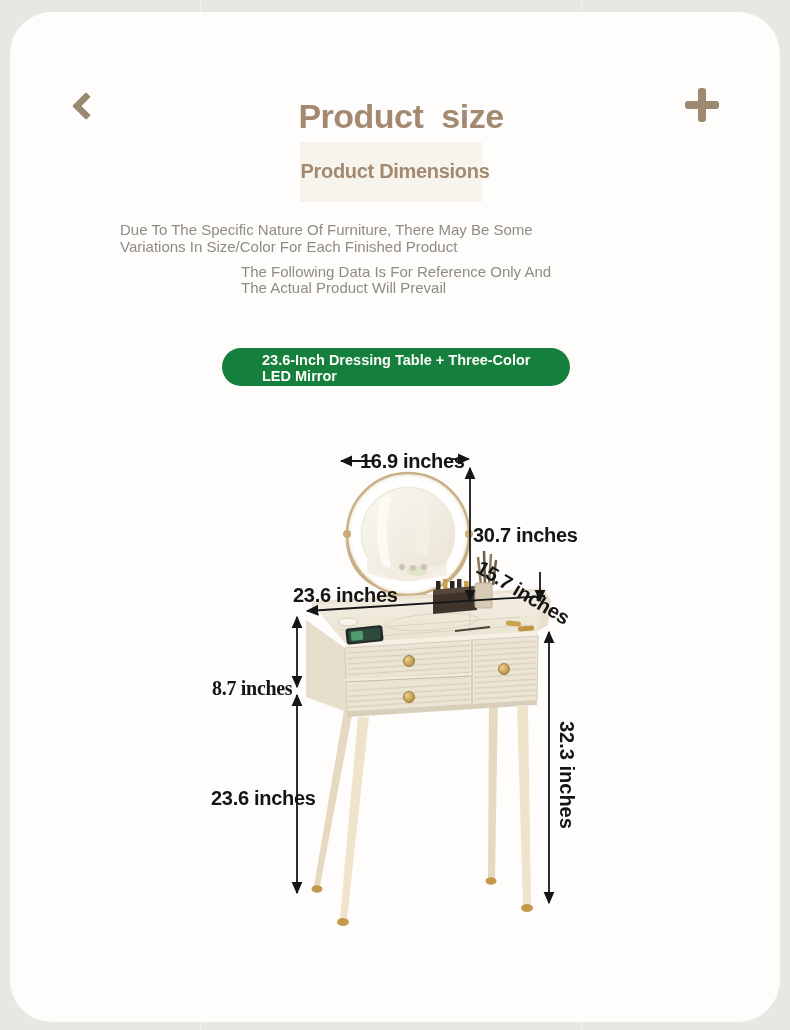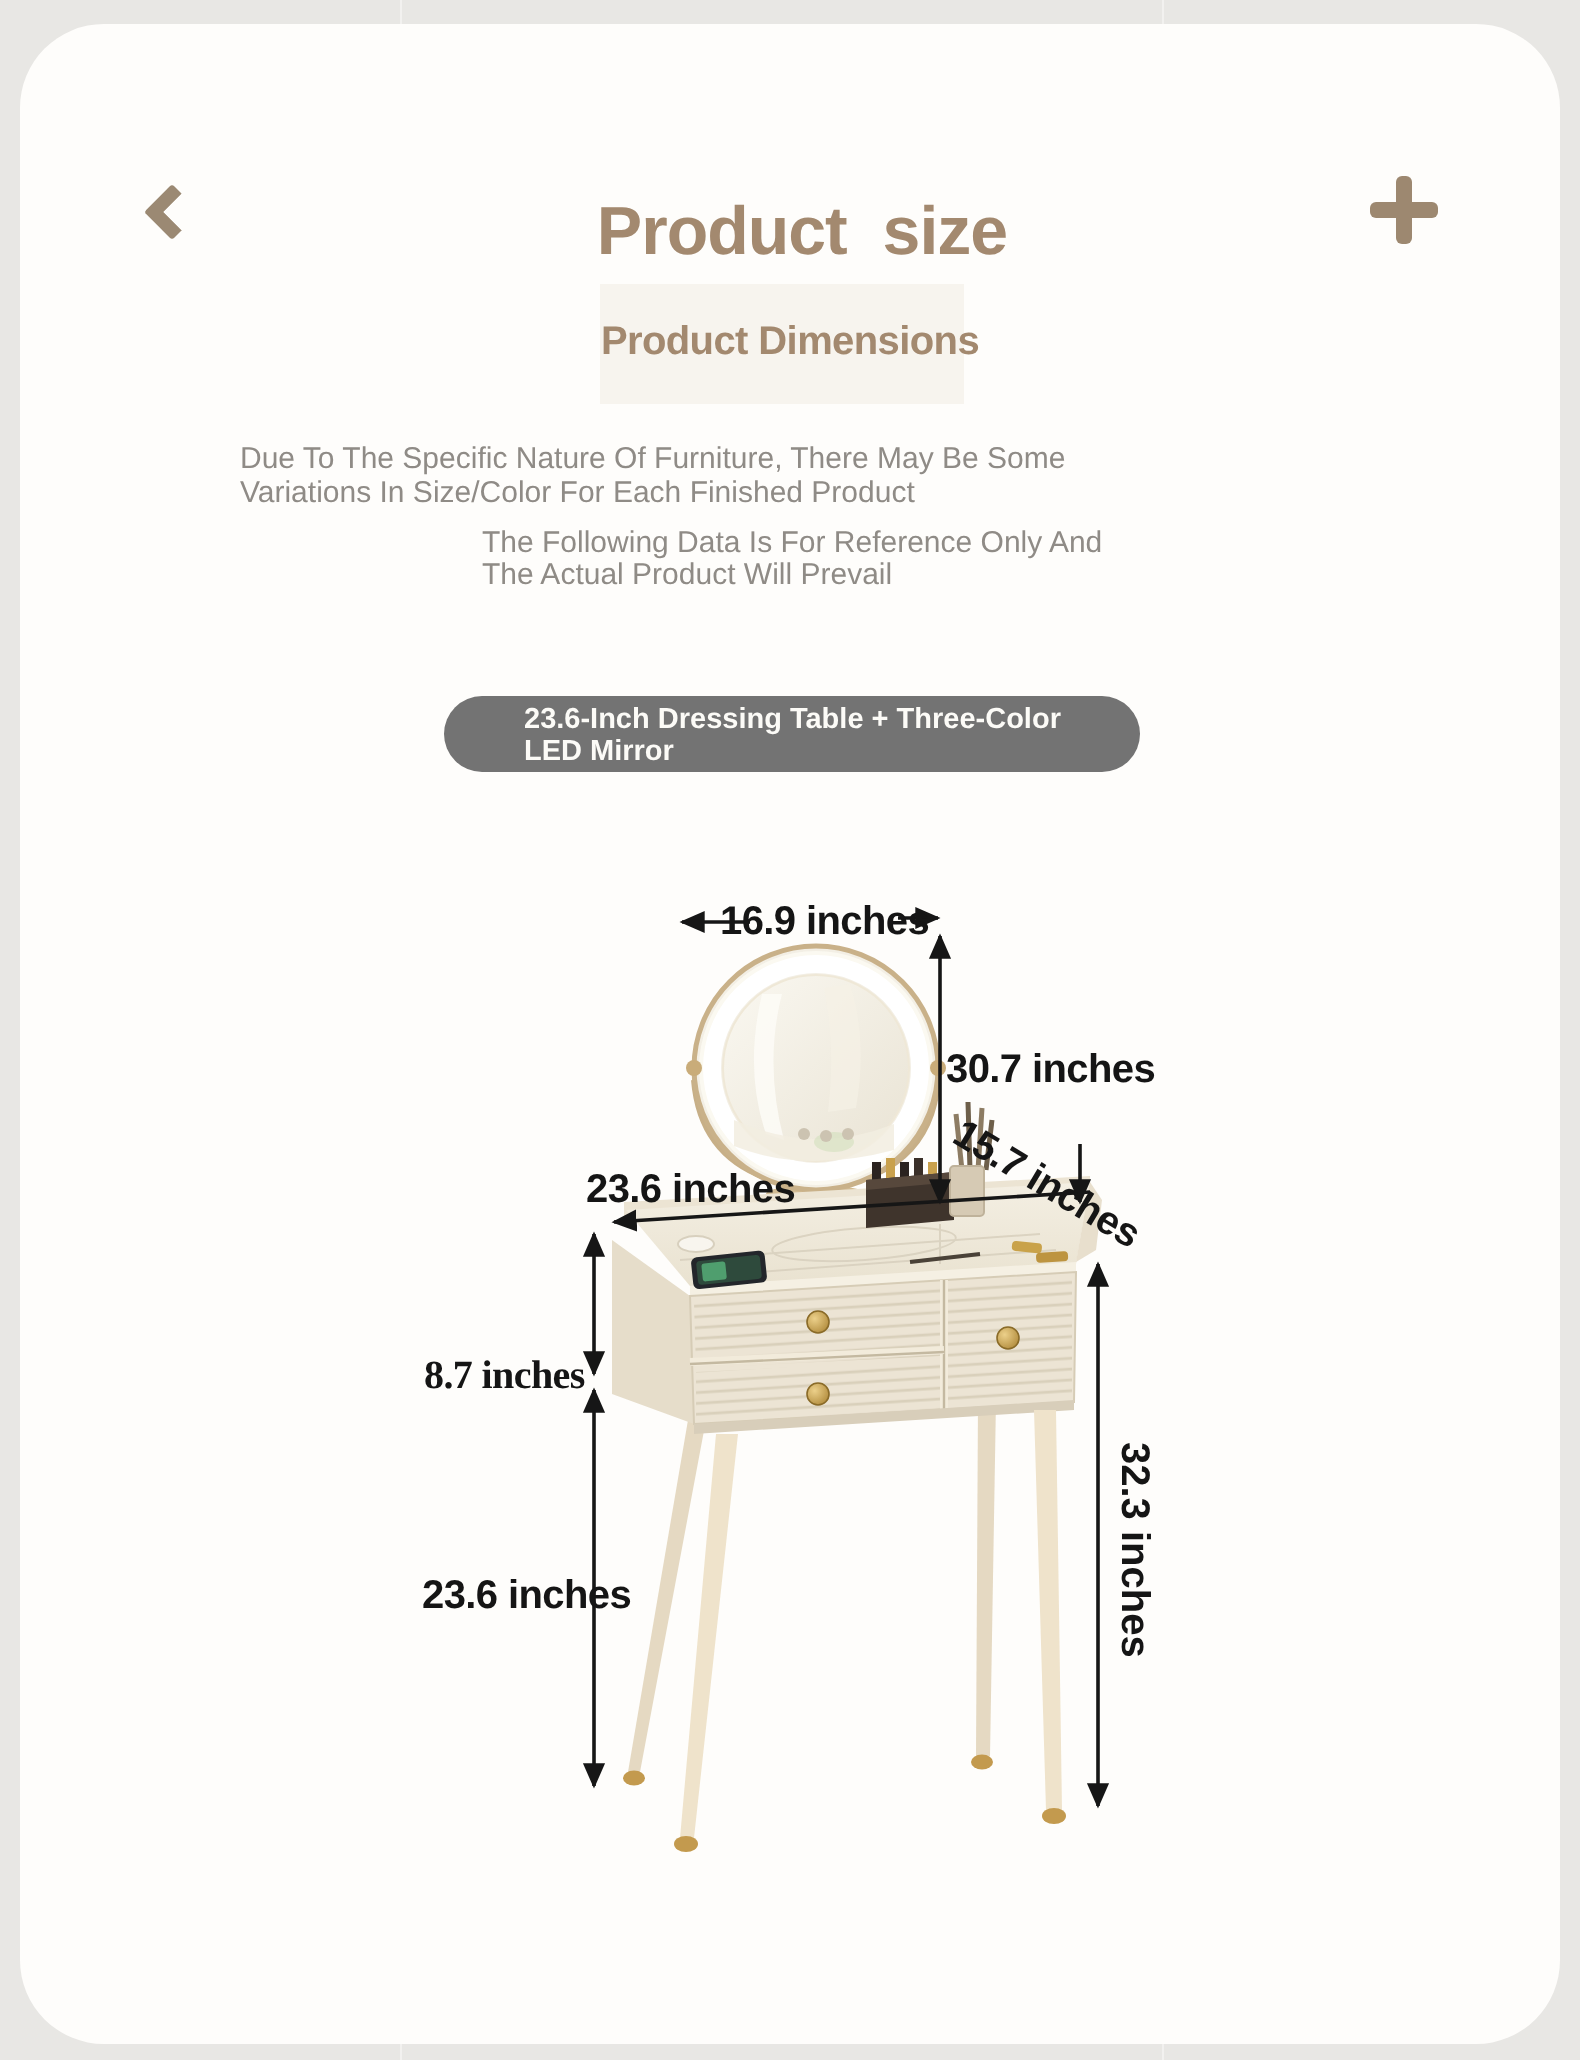--- a/index.html
+++ b/index.html
@@ -41,21 +41,21 @@
   .note1 {
     position:absolute; left:120px; top:222px; width:478px;
     font-size:15px; line-height:16.5px; color:#8f8b86; z-index:4;
   }
   .note2 {
     position:absolute; left:202px; top:264px; width:322px;
     font-size:15px; line-height:16px; color:#8f8b86; z-index:4;margin-left:39px;
   }
   .variant-badge {
     position:absolute; left:222px; top:348px; width:348px; height:38px;
-    background:#737373; border-radius:19px; color:#fcfbf7;
+    background:#15803d; border-radius:19px; color:#fcfbf7;
     font-size:14.5px; font-weight:700; line-height:16px;
     padding:4px 10px 0 40px; z-index:4;
   }
   
   .illus { position:absolute; left:0; top:0; width:790px; height:1030px; z-index:2; }
   
   .dim {
     position:absolute; z-index:6; white-space:nowrap;
     font-size:20px; font-weight:700; letter-spacing:-0.3px; color:#151515;
   }

